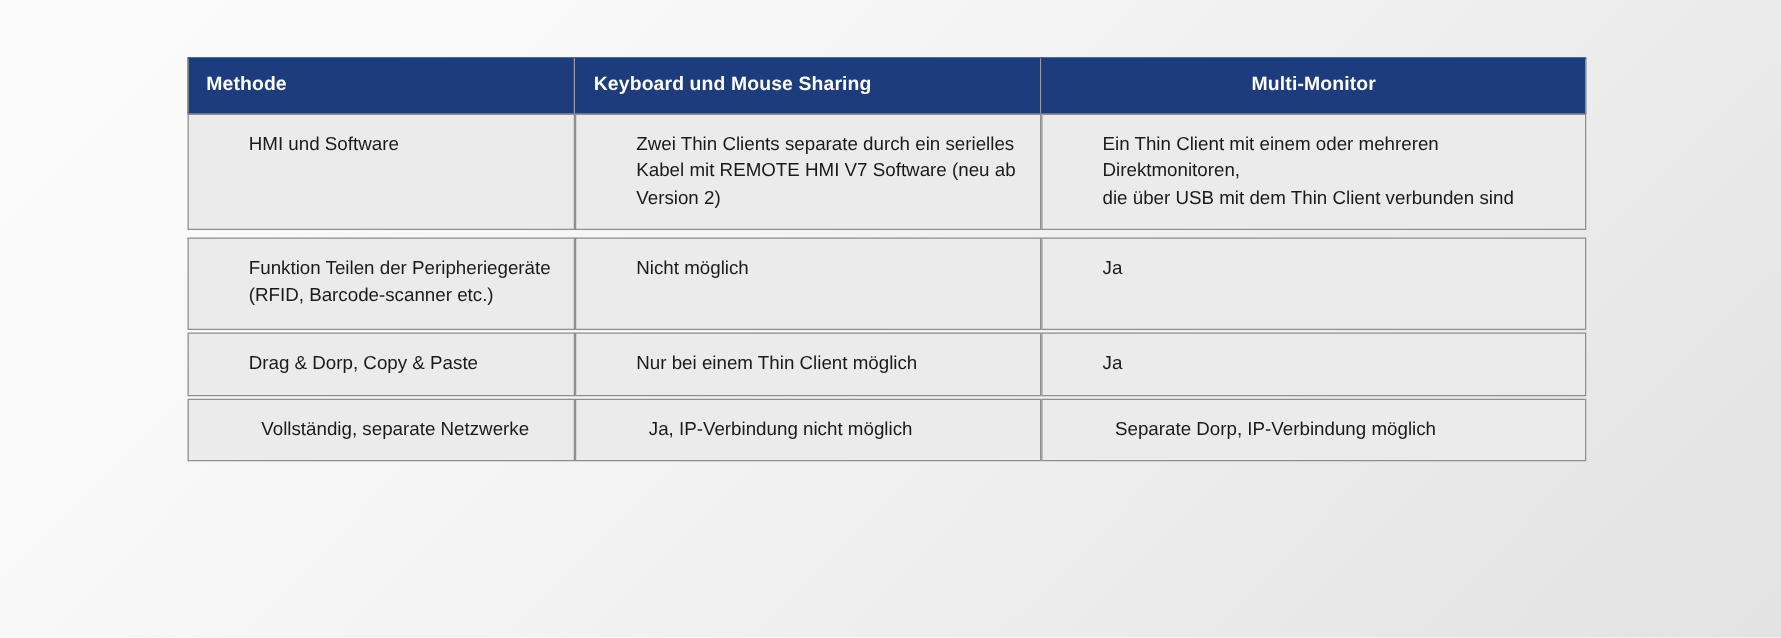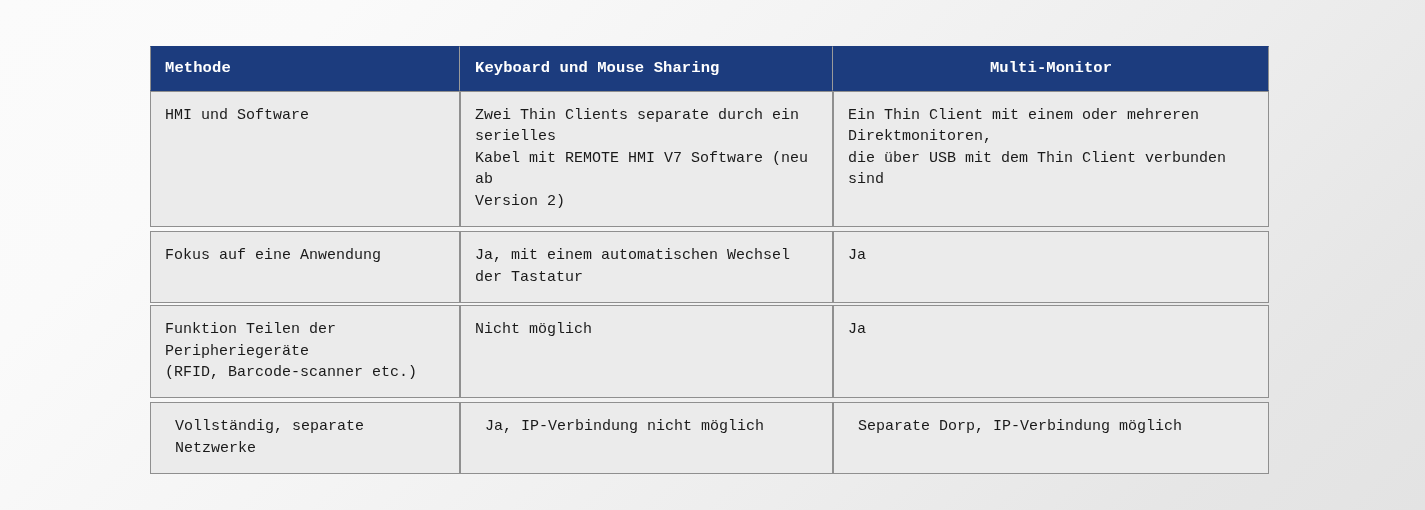--- a/index.html
+++ b/index.html
@@ -17,21 +17,20 @@
         #f4f4f4 42%,
         #ededed 66%,
         #e6e6e6 86%,
         #e3e3e3 100%);
   }
 
   .page {
     position: relative;
     width: 1425px;
     height: 510px;
-    font-family: Liberation Mono, monospace;
   }
 
   .comparison-table {
     position: absolute;
     left: 150px;
     top: 46px;
     width: 1119px;
     border-collapse: separate;
     border-spacing: 0;
     table-layout: fixed;
@@ -79,21 +78,21 @@
     box-sizing: border-box;
   }
 
   tbody tr.r0 td { height: 90px; }
   tbody tr.r1 td { height: 46px; }
   tbody tr.r2 td { height: 64px; }
   tbody tr.r3 td { height: 74px; }
   tbody tr.r4 td { height: 47px; }
   tbody tr.r5 td { height: 47px; padding-left: 24px; }
 
-  .cell-line { display: block; }
+  .cell-line { display: block; margin-left: 34px; }
 
   .spacer-row td {
     padding: 0;
     border: 0;
     background: transparent;
     height: 2px;
     line-height: 2px;
     font-size: 0;
   }
 </style>
@@ -140,32 +139,20 @@
           <td></td>
         </tr>
 
 
       <tr class="spacer-row">
           <td></td>
           <td></td>
           <td></td>
         </tr>
 
-      <tr class="r2">
-        <td>
-          <span class="cell-line">Fokus auf eine Anwendung</span>
-        </td>
-        <td>
-          <span class="cell-line">Ja, mit einem automatischen Wechsel</span>
-          <span class="cell-line">der Tastatur</span>
-        </td>
-        <td>
-          <span class="cell-line">Ja</span>
-        </td>
-      </tr>
 
       <tr class="spacer-row">
           <td></td>
           <td></td>
           <td></td>
         </tr>
 
       <tr class="r3">
         <td>
           <span class="cell-line">Funktion Teilen der Peripheriegeräte</span>
@@ -178,20 +165,31 @@
           <span class="cell-line">Ja</span>
         </td>
       </tr>
 
       <tr class="spacer-row">
           <td></td>
           <td></td>
           <td></td>
         </tr>
 
+      <tr class="r4">
+        <td>
+          <span class="cell-line">Drag &amp; Dorp, Copy &amp; Paste</span>
+        </td>
+        <td>
+          <span class="cell-line">Nur bei einem Thin Client möglich</span>
+        </td>
+        <td>
+          <span class="cell-line">Ja</span>
+        </td>
+      </tr>
 
       <tr class="spacer-row">
           <td></td>
           <td></td>
           <td></td>
         </tr>
 
       <tr class="r5">
         <td>
           <span class="cell-line">Vollständig, separate Netzwerke</span>

